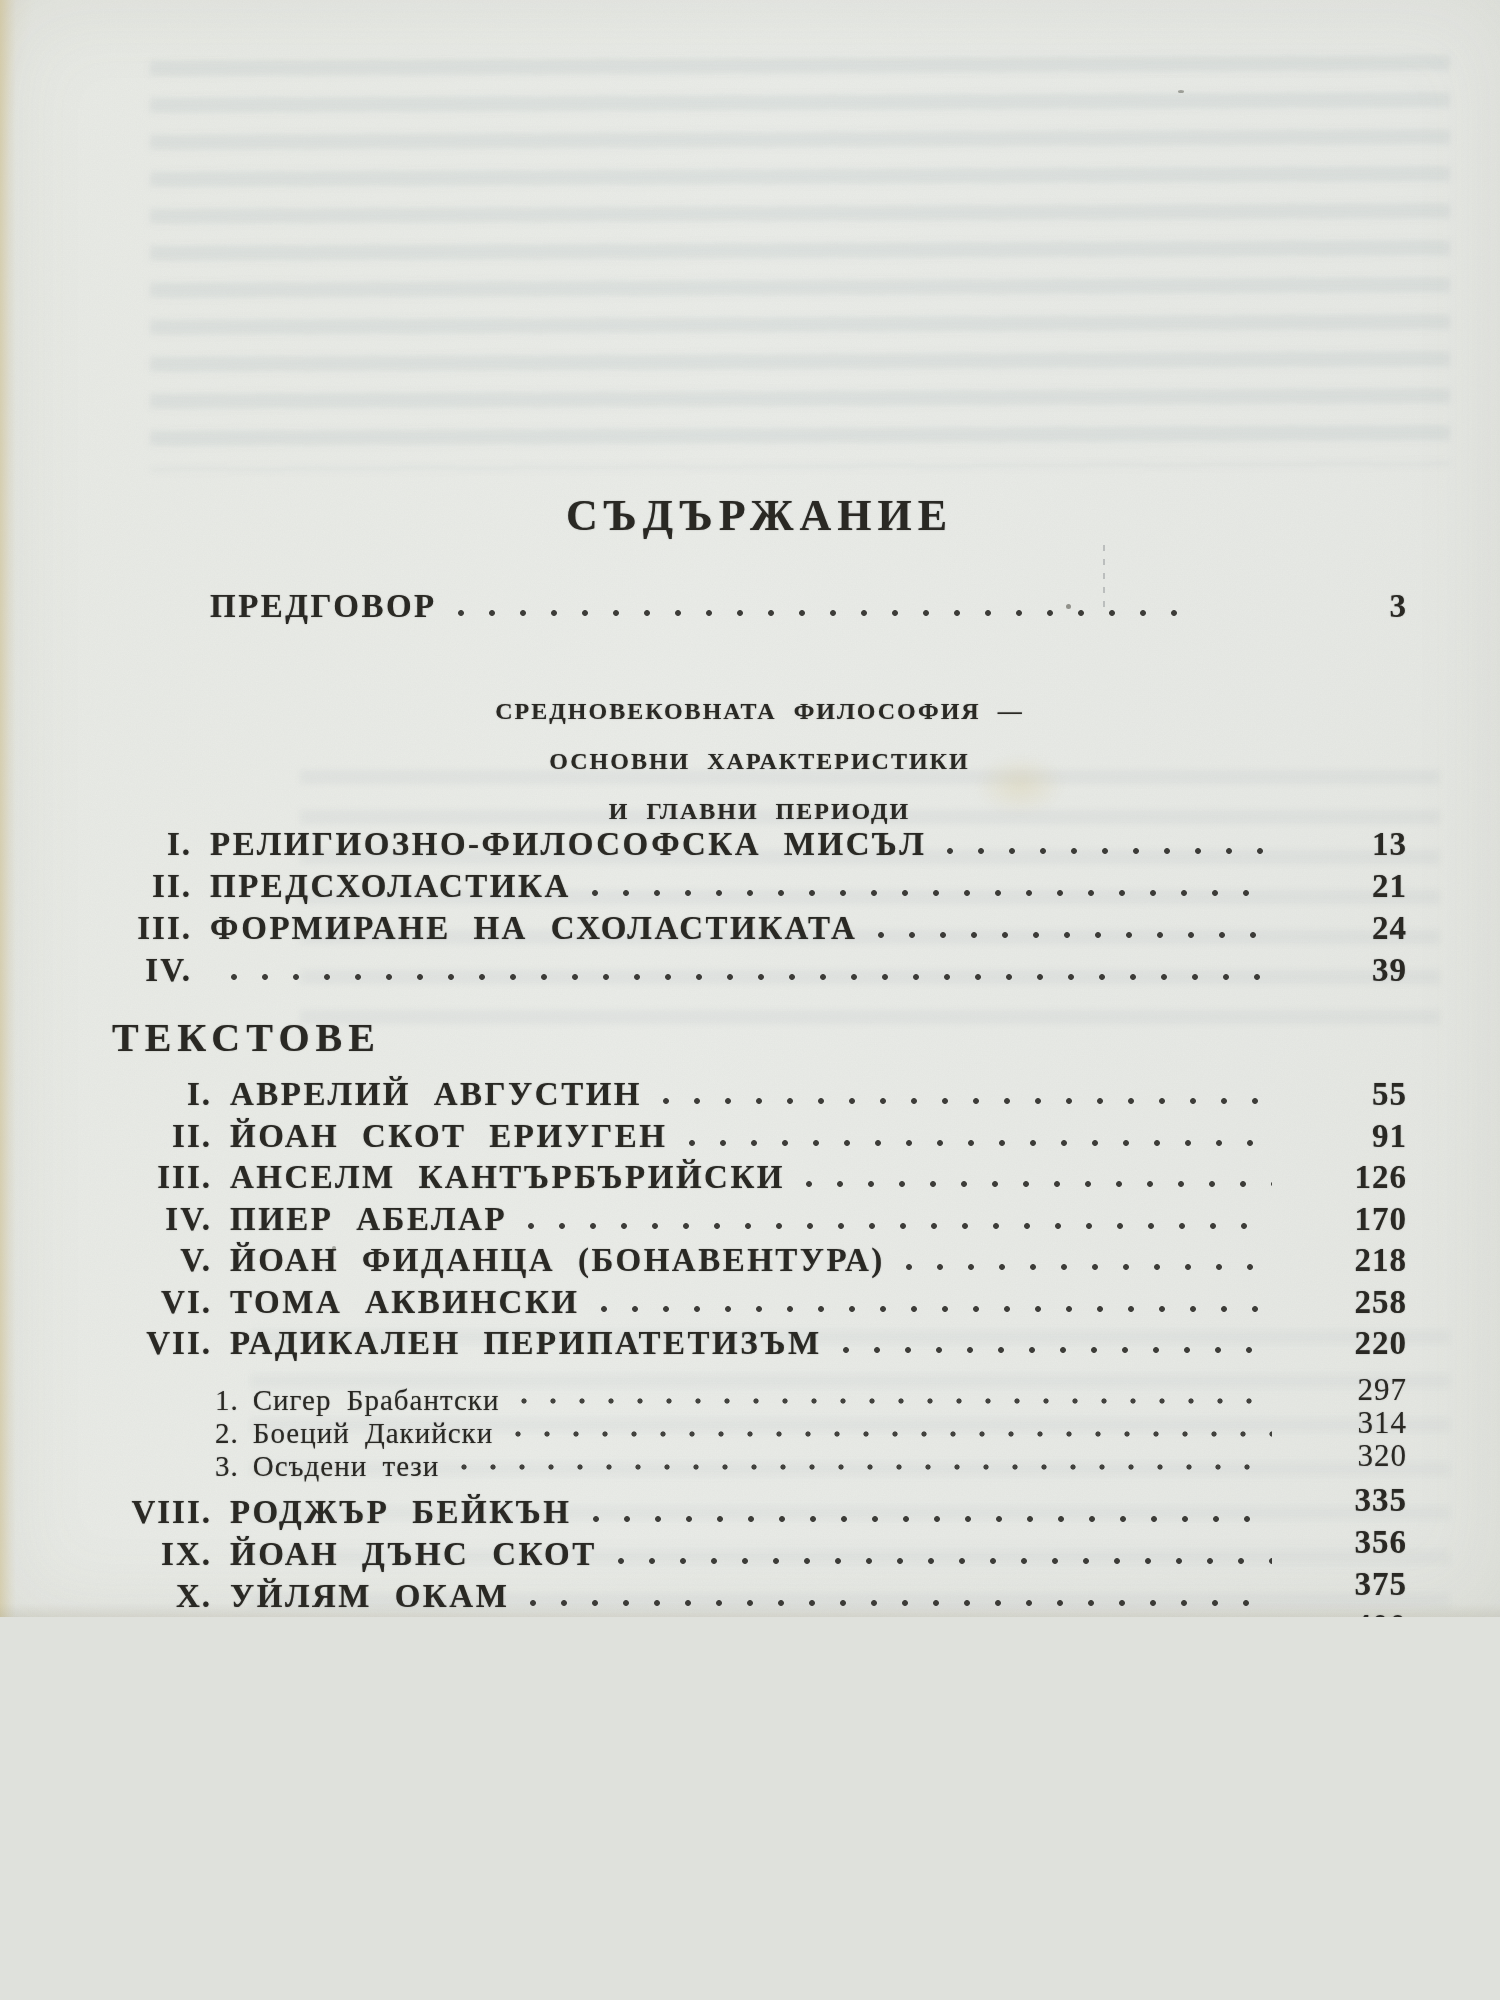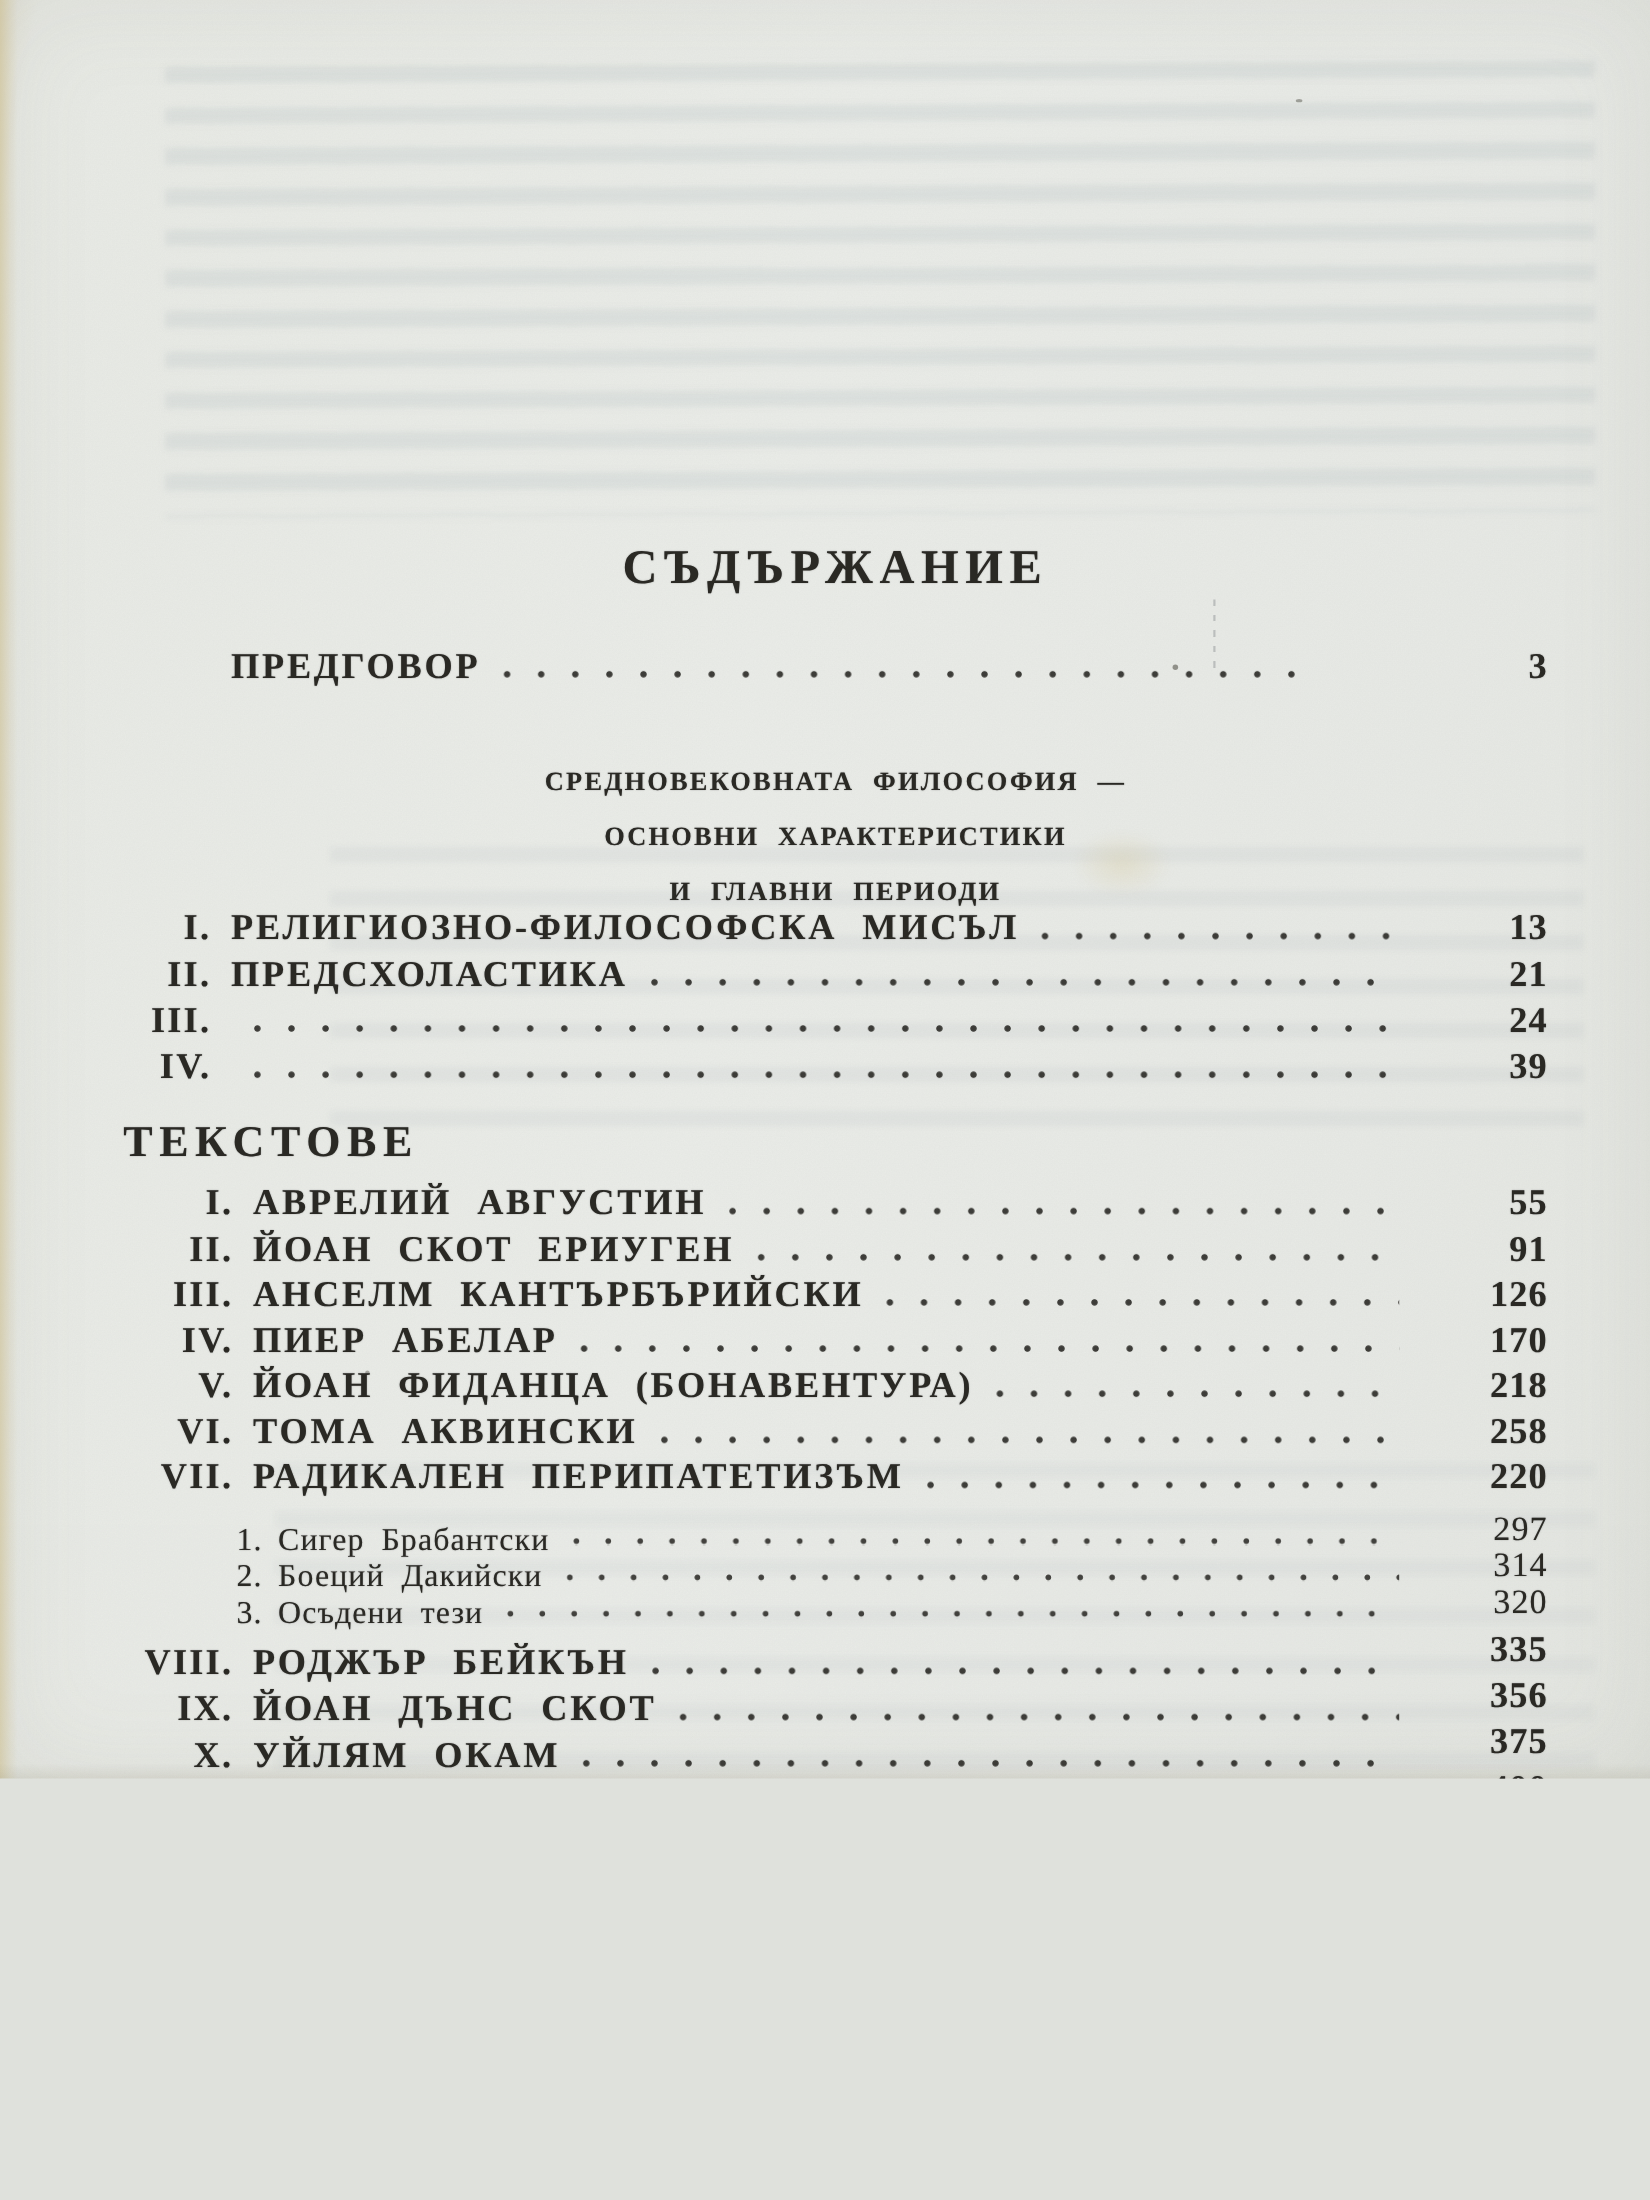--- a/index.html
+++ b/index.html
@@ -118,20 +118,21 @@
       <span class="pageno">13</span>
     </div>
     <div class="toc-row ink">
       <span class="roman">II.</span>
       <span class="entry">ПРЕДСХОЛАСТИКА</span>
       <span class="dots"></span>
       <span class="pageno">21</span>
     </div>
     <div class="toc-row ink">
       <span class="roman">III.</span>
+      <span class="entry">ФОРМИРАНЕ НА СХОЛАСТИКАТА</span>
       <span class="dots"></span>
       <span class="pageno">24</span>
     </div>
     <div class="toc-row ink">
       <span class="roman">IV.</span>
       <span class="dots"></span>
       <span class="pageno">39</span>
     </div>
   </div>
 

